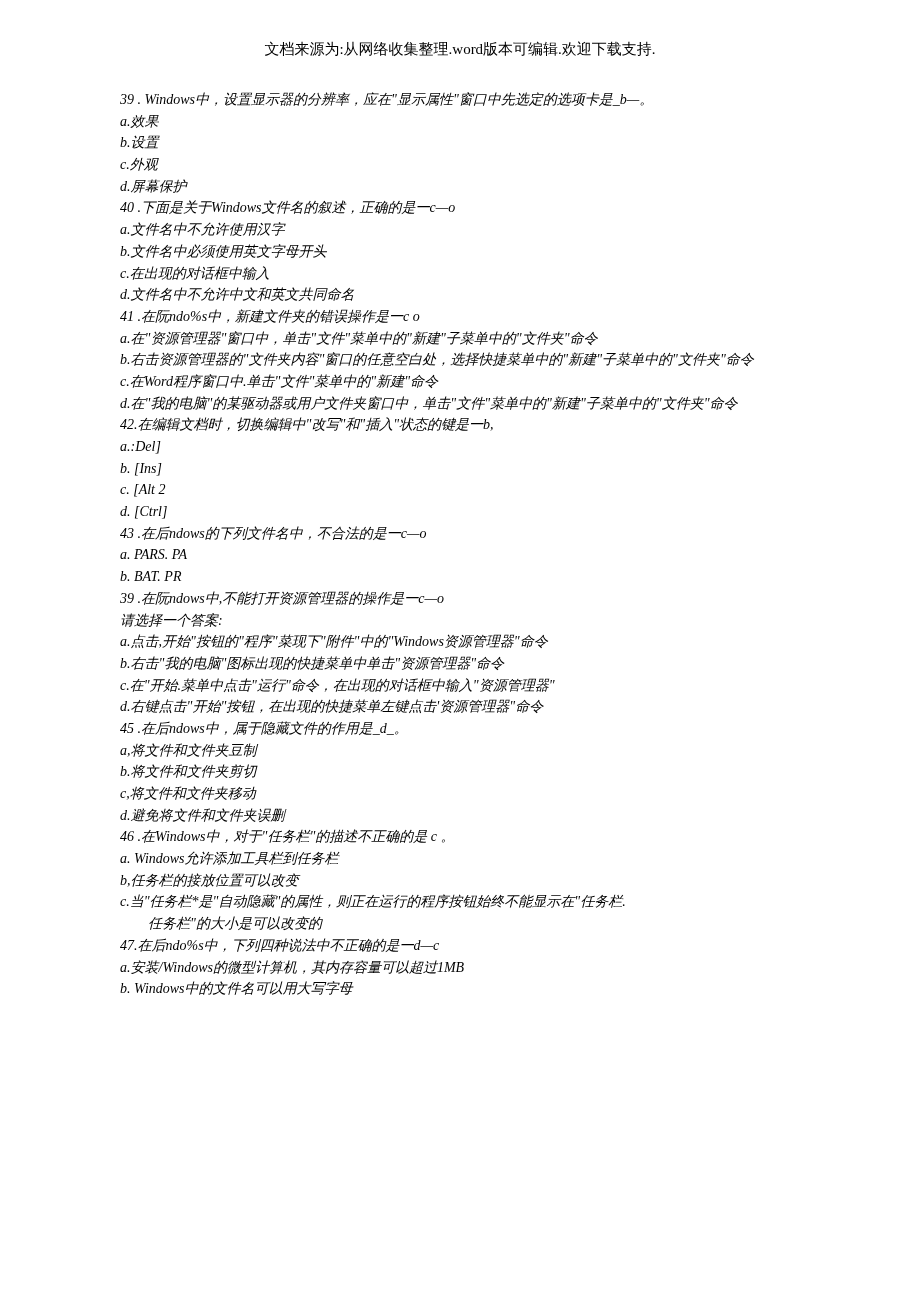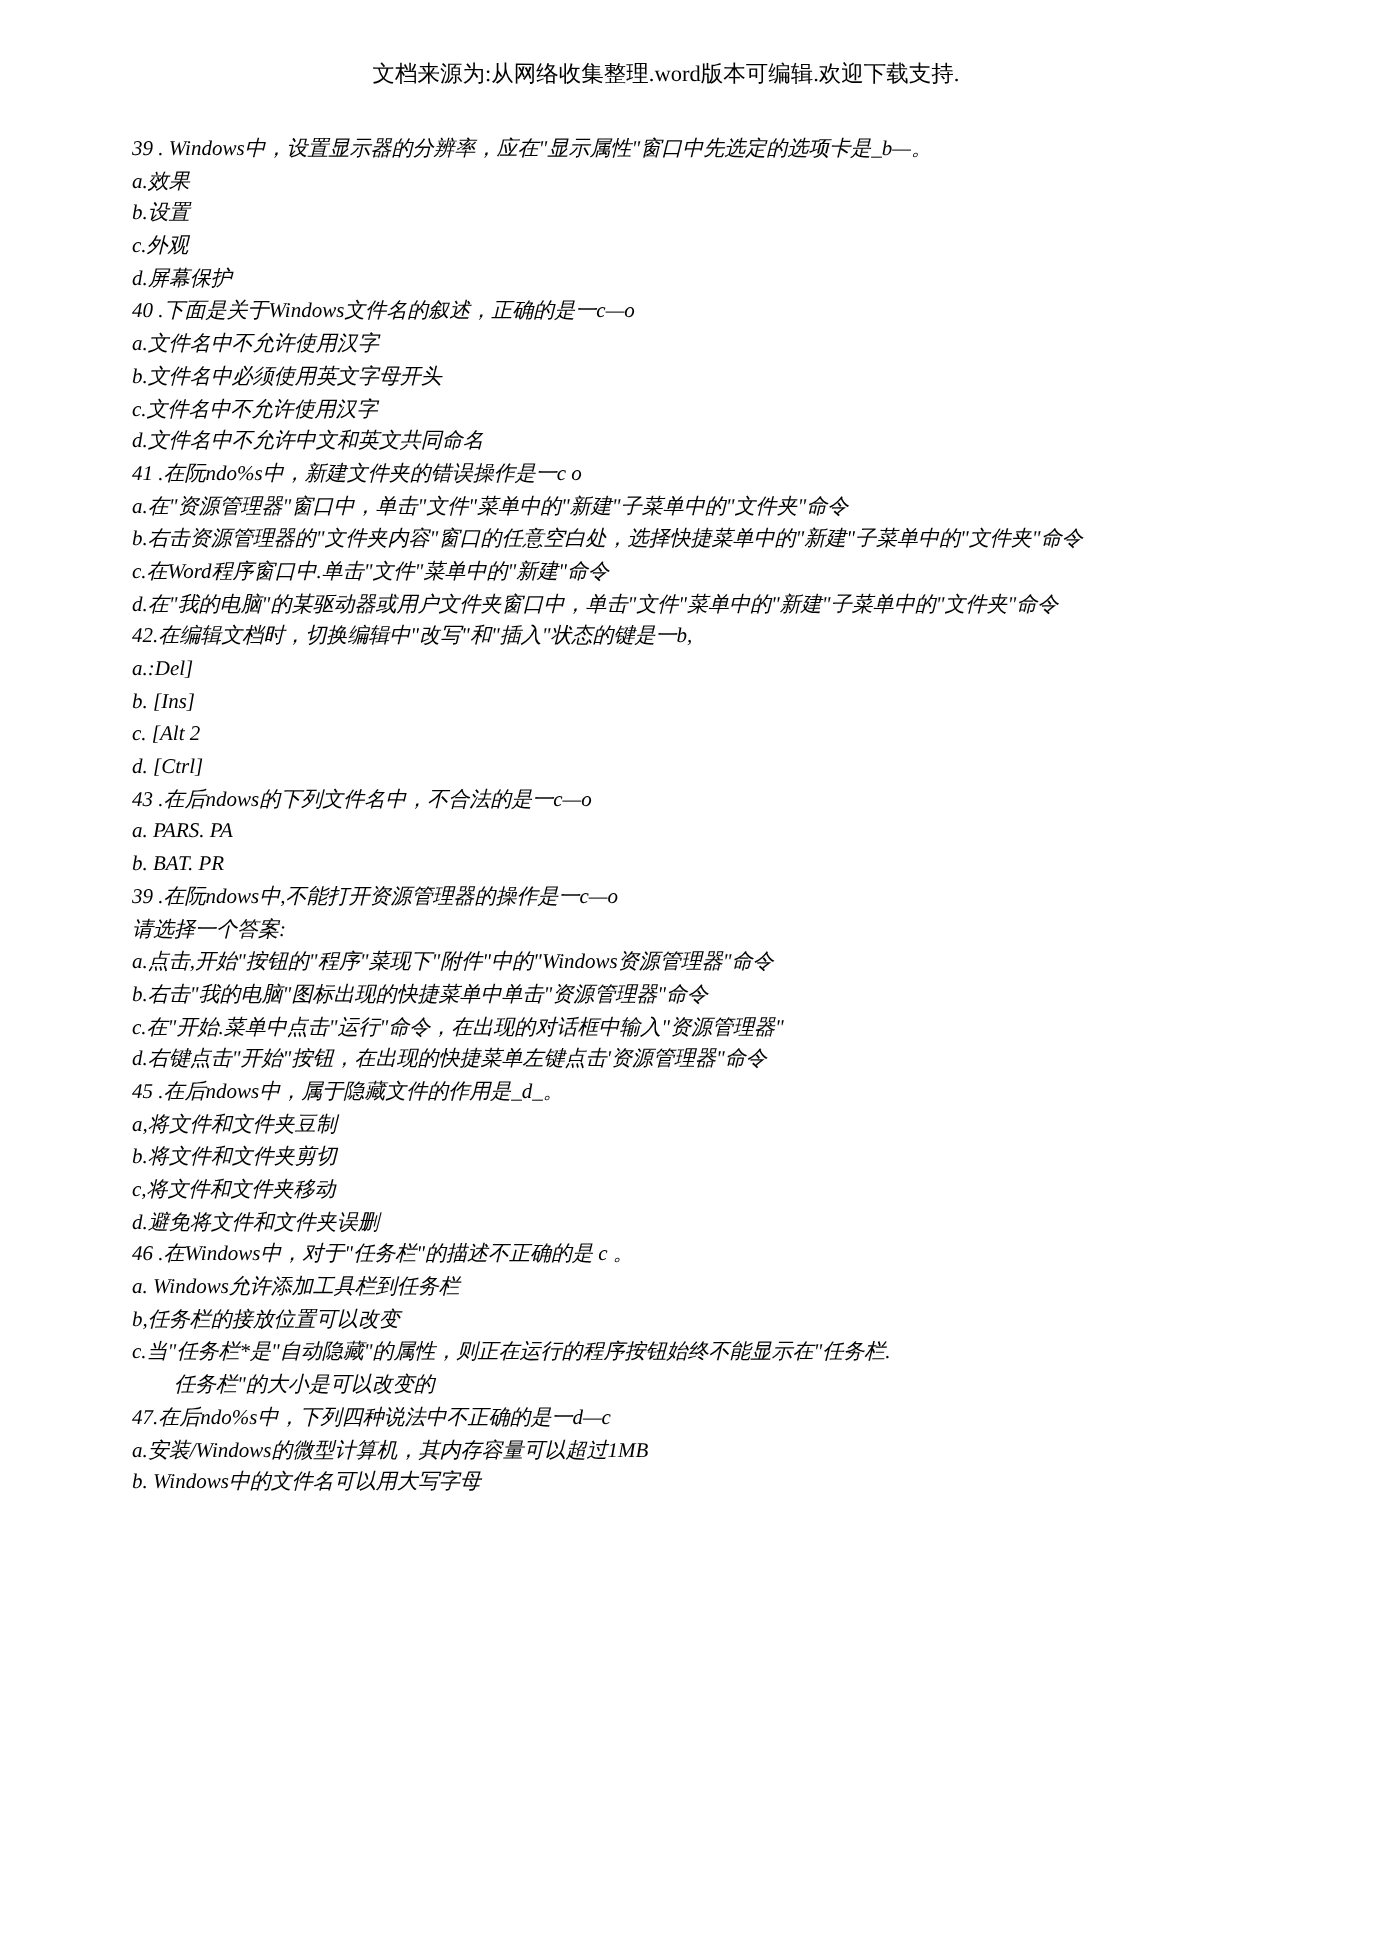--- a/index.html
+++ b/index.html
@@ -5,21 +5,21 @@
   body {
     margin: 0;
     padding: 0;
     background: #fff;
     font-family: "SimSun", "宋体", serif;
     font-size: 14px;
     color: #000;
     width: 920px;
   }
   .page {
-    padding: 40px 120px 60px 88px;
+    padding: 40px 120px 60px 120px;
     box-sizing: border-box;
   }
   .header {
     text-align: center;
     font-size: 15px;
     margin-bottom: 30px;
   }
   .line {
     line-height: 1.55;
     white-space: pre-wrap;
@@ -40,21 +40,21 @@
   <div class="header">文档来源为:从网络收集整理.word版本可编辑.欢迎下载支持.</div>
   <div id="body">
       <div class="line">39 . Windows中，设置显示器的分辨率，应在"显示属性"窗口中先选定的选项卡是_b—。</div>
       <div class="line">a.效果</div>
       <div class="line red">b.设置</div>
       <div class="line">c.外观</div>
       <div class="line">d.屏幕保护</div>
       <div class="line">40 .下面是关于Windows文件名的叙述，正确的是一c—o</div>
       <div class="line">a.文件名中不允许使用汉字</div>
       <div class="line">b.文件名中必须使用英文字母开头</div>
-      <div class="line red">c.文件名中不允许使用汉字</div>
+      <div class="line red">c.在出现的对话框中输入</div>
       <div class="line">d.文件名中不允许中文和英文共同命名</div>
       <div class="line">41 .在阮ndo%s中，新建文件夹的错误操作是一c o</div>
       <div class="line">a.在"资源管理器"窗口中，单击"文件"菜单中的"新建"子菜单中的"文件夹"命令</div>
       <div class="line">b.右击资源管理器的"文件夹内容"窗口的任意空白处，选择快捷菜单中的"新建"子菜单中的"文件夹"命令</div>
       <div class="line red">c.在Word程序窗口中.单击"文件"菜单中的"新建"命令</div>
       <div class="line">d.在"我的电脑"的某驱动器或用户文件夹窗口中，单击"文件"菜单中的"新建"子菜单中的"文件夹"命令</div>
       <div class="line">42.在编辑文档时，切换编辑中"改写"和"插入"状态的键是一b,</div>
       <div class="line">a.:Del]</div>
       <div class="line red">b. [Ins]</div>
       <div class="line">c. [Alt 2</div>

